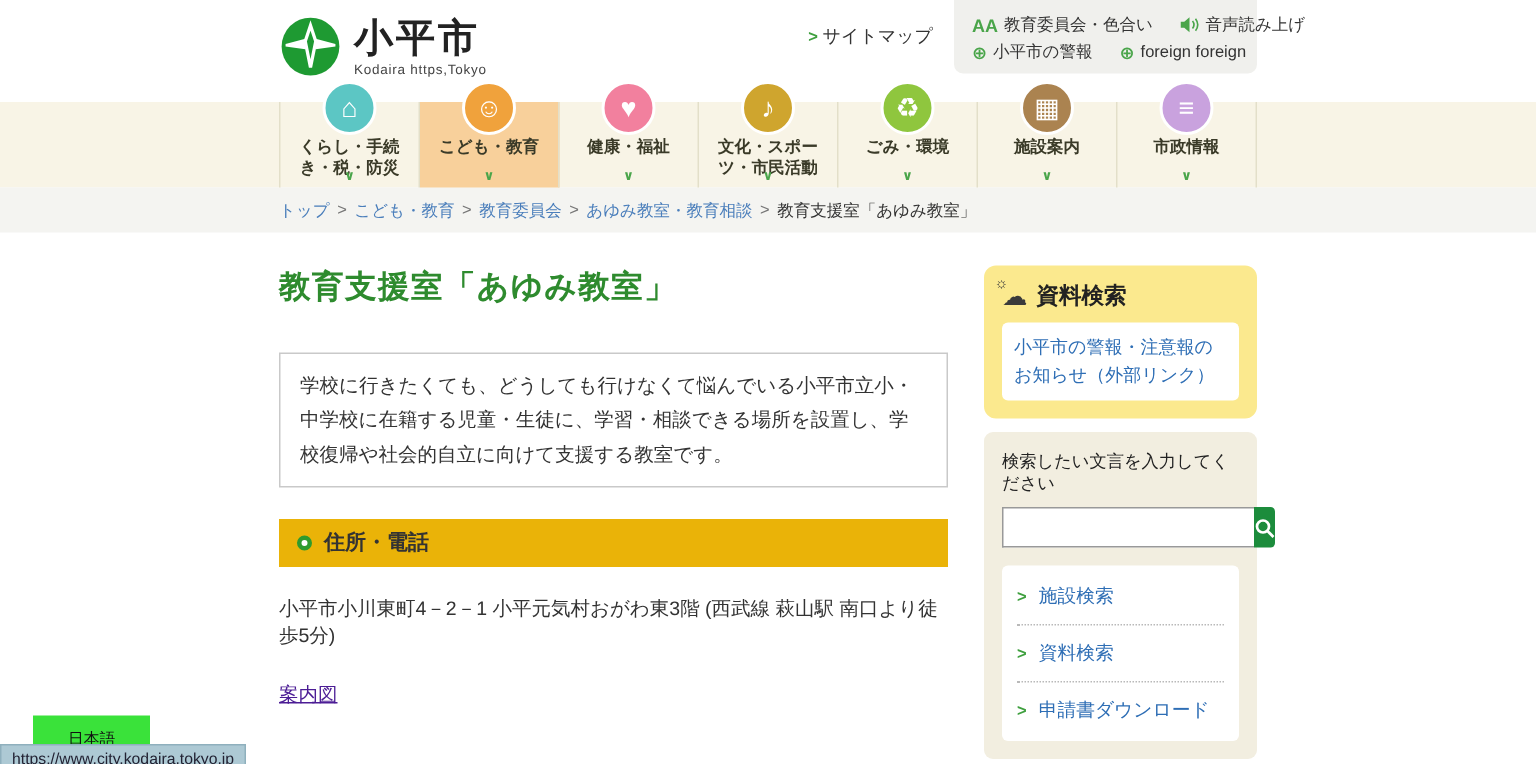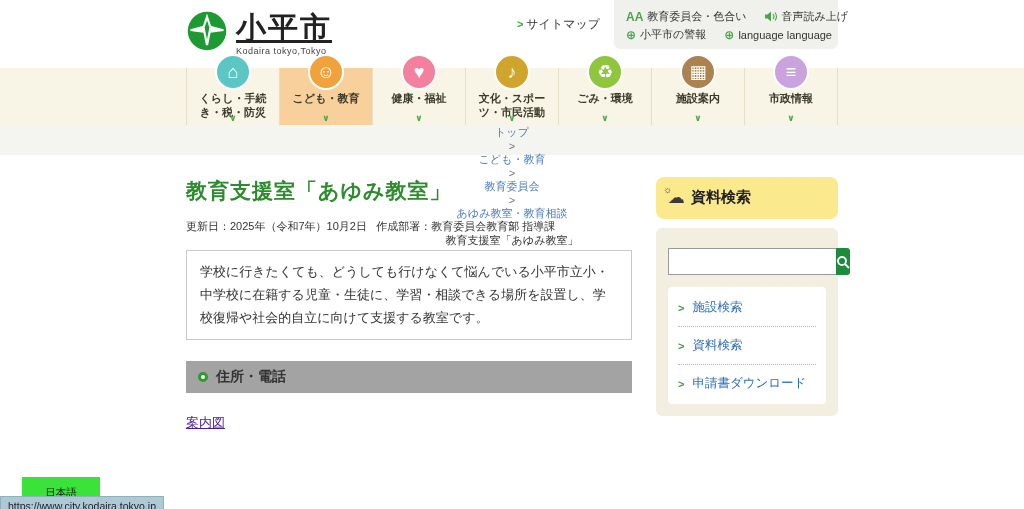--- a/index.html
+++ b/index.html
@@ -6,46 +6,46 @@
   html,body { width:1024px; height:509px; overflow:hidden; background:#fff;
     font-family:"Liberation Sans","DejaVu Sans",sans-serif; color:#333; }
   .container { width:652px; margin:0 auto; position:relative; }
 
   
   .header { height:68px; background:#fff; }
   .header .container { display:flex; justify-content:space-between; height:68px; }
   .logo { display:flex; align-items:flex-start; margin-top:10px; cursor:pointer; }
   .logo-mark { width:42px; height:42px; flex:0 0 42px; }
   .logo-txt { margin-left:8px; }
-  .logo-name { font-size:30px; font-weight:bold; color:#222; line-height:1.2; letter-spacing:2px;text-decoration:underline; }
+  .logo-name { font-size:26px; font-weight:bold; color:#222; line-height:1.2; letter-spacing:2px; }
   .logo-sub { font-size:9px; color:#444; margin-top:0; letter-spacing:.5px; }
   .header-right { display:flex; align-items:flex-start; }
   .sitemap { margin-top:16px; margin-right:14px; font-size:12px; color:#333; cursor:pointer; white-space:nowrap; }
   .garrow { color:#3fa03f; font-weight:bold; font-size:11px; margin-right:3px; }
-  .utilbox { background:#f0f0ed; border-radius:0 0 6px 6px; padding:6px 12px 7px; width:224px; }
+  .utilbox { background:#f0f0ed; border-radius:0 0 6px 6px; padding:6px 12px 7px; width:202px; }
   .utilrow { display:flex; gap:18px; margin-top:3px; }
   .utilitem { font-size:11px; color:#333; cursor:pointer; white-space:nowrap; display:flex; align-items:center; gap:4px; }
   .uicon { color:#4aa54a; font-size:12px; font-weight:bold; }
 
   
   .navstrip { background:#f8f4e6; height:57px; }
   .navstrip .container { display:flex; height:57px; }
   .tab { position:relative; flex:1; text-align:center; cursor:pointer; padding-top:24px;
          border-right:1px solid #e3dfc9; }
   .tab:first-child { border-left:1px solid #e3dfc9; }
   .tab.active { background:#f8d09b; }
   .tab-icon { position:absolute; top:-14px; left:50%; transform:translateX(-50%);
     width:36px; height:36px; border-radius:50%; display:flex; align-items:center; justify-content:center;
     color:#fff; font-size:18px; line-height:1; border:2px solid #fff; }
   .tab-label { font-size:11px; font-weight:bold; color:#3a3a28; line-height:1.25; padding:0 2px; }
   .tab-chev { position:absolute; bottom:2px; left:0; right:0; color:#4aa54a; font-size:9px; font-weight:bold; }
 
   
   .crumbstrip { background:#f4f4f1; height:30px; }
-  .crumbstrip .container { display:flex; align-items:center; height:30px; font-size:11px;flex-direction:column; }
+  .crumbstrip .container { display:flex; align-items:center; height:30px; font-size:11px; }
   .crumb a, .crumb-link { color:#4a7ebb; cursor:pointer; text-decoration:none; }
   .crumb-sep { color:#777; margin:0 5px; }
   .crumb-cur { color:#333; }
 
   
   .main { margin-top:22px; }
   .main .container { display:flex; align-items:flex-start; }
   .colL { width:446px; }
   .colR { width:182px; margin-left:24px; }
 
@@ -54,21 +54,21 @@
   .meta { font-size:11px; color:#333; }
   .actions { display:flex; align-items:center; gap:5px; }
   .printbtn { display:flex; align-items:center; gap:5px; border:1px solid #b9b9b9; border-radius:13px;
     background:#fff; padding:3px 10px; font-size:11px; color:#333; cursor:pointer; white-space:nowrap; }
   .sicon { width:19px; height:19px; border-radius:3px; display:flex; align-items:center; justify-content:center; cursor:pointer; }
   .sicon svg { display:block; }
   .fb-f { color:#fff; font-weight:bold; font-size:13px; font-family:"Liberation Serif",serif; }
 
   .descbox { margin-top:16px; border:1px solid #c9c9c9; padding:10px 13px; font-size:13px; line-height:1.75; color:#333; }
 
-  .secbar { margin-top:21px; background:#a3a3a3; padding:7px 12px; display:flex; align-items:center; }
+  .secbar { margin-top:21px; background:#eab308; padding:7px 12px; display:flex; align-items:center; }
   .ringbullet { width:10px; height:10px; border:3px solid #2e9b2e; border-radius:50%; background:#fff; margin-right:8px; flex:0 0 auto; }
   .sectitle { font-size:14px; font-weight:bold; color:#333; }
 
   .address { margin-top:19px; font-size:13px; color:#333; }
   .maplink { display:inline-block; margin-top:21px; font-size:13px; color:#4c1d95; text-decoration:underline; cursor:pointer; }
 
   
   .weatherbox { background:#fbe98e; border-radius:8px; padding:11px 12px 12px; }
   .weathertitle { display:flex; align-items:center; gap:6px; font-size:15px; font-weight:bold; color:#222; }
   .wicon { position:relative; font-size:17px; color:#3a3a3a; line-height:1; }
@@ -99,21 +99,21 @@
   <div class="container">
     <div class="logo">
       <svg class="logo-mark" viewBox="0 0 48 48">
         <circle cx="24" cy="24" r="22" fill="#1e9a32"></circle>
         <path d="M5 22 L20 18 L20 26 L5 24 Z" fill="#fff"></path>
         <path d="M43 22 L28 18 L28 26 L43 24 Z" fill="#fff"></path>
         <path d="M24 8 L28 20 L24 40 L20 20 Z" fill="#1e9a32" stroke="#fff" stroke-width="2.5"></path>
       </svg>
       <div class="logo-txt">
         <div class="logo-name">小平市</div>
-        <div class="logo-sub">Kodaira tokyo,Tokyo</div>
+        <div class="logo-sub">Kodaira https,Tokyo</div>
       </div>
     </div>
     <div class="header-right">
       <div class="sitemap">
         <span class="garrow">&gt;</span><span>サイトマップ</span>
       </div>
       <div class="utilbox">
         <div class="utilrow">
           <div class="utilitem">
             <span class="uicon">AA</span>
@@ -127,21 +127,21 @@
             <span>音声読み上げ</span>
           </div>
         </div>
         <div class="utilrow">
           <div class="utilitem">
             <span class="uicon">⊕</span>
             <span>小平市の警報</span>
           </div>
           <div class="utilitem">
             <span class="uicon">⊕</span>
-            <span>language language</span>
+            <span>foreign foreign</span>
           </div>
         </div>
       </div>
     </div>
   </div>
 </div>
 
 <div class="navstrip">
   <div class="container">
     <div class="tab">
@@ -195,46 +195,47 @@
     <span class="crumb-cur">教育支援室「あゆみ教室」</span>
   </div>
 </div>
 
 <div class="main">
   <div class="container">
     <div class="colL">
       <h1 class="page-title">教育支援室「あゆみ教室」</h1>
 
       <div class="metarow">
-        <div class="meta">
-          <span>更新日：2025年（令和7年）10月2日</span>&nbsp;&nbsp;
-          <span>作成部署：教育委員会教育部 指導課</span>
-        </div>
       </div>
 
       <div class="descbox">学校に行きたくても、どうしても行けなくて悩んでいる小平市立小・中学校に在籍する児童・生徒に、学習・相談できる場所を設置し、学校復帰や社会的自立に向けて支援する教室です。</div>
 
       <div class="secbar">
         <span class="ringbullet"></span>
         <span class="sectitle">住所・電話</span>
       </div>
 
+      <p class="address">小平市小川東町4－2－1 小平元気村おがわ東3階 (西武線 萩山駅 南口より徒歩5分)</p>
       <a class="maplink">案内図</a>
       
     </div>
 
     <div class="colR">
       <div class="weatherbox">
         <div class="weathertitle">
           <span class="wicon"><span class="sun">☼</span>☁</span>
           <span>資料検索</span>
         </div>
+        <div class="weatherinner">
+          <div class="weatherlink">小平市の警報・注意報のお知らせ（外部リンク）</div>
+        </div>
       </div>
 
       <div class="sidebox">
+        <div class="searchlabel">検索したい文言を入力してください</div>
         <div class="searchrow">
           <input class="searchinput" type="text" placeholder="" style="">
           <button class="searchbtn">
             <svg width="14" height="14" viewBox="0 0 14 14">
               <circle cx="6" cy="6" r="4" fill="none" stroke="#fff" stroke-width="1.8"></circle>
               <line x1="9" y1="9" x2="13" y2="13" stroke="#fff" stroke-width="1.8"></line>
             </svg>
           </button>
         </div>
         <div class="sidelinks">

